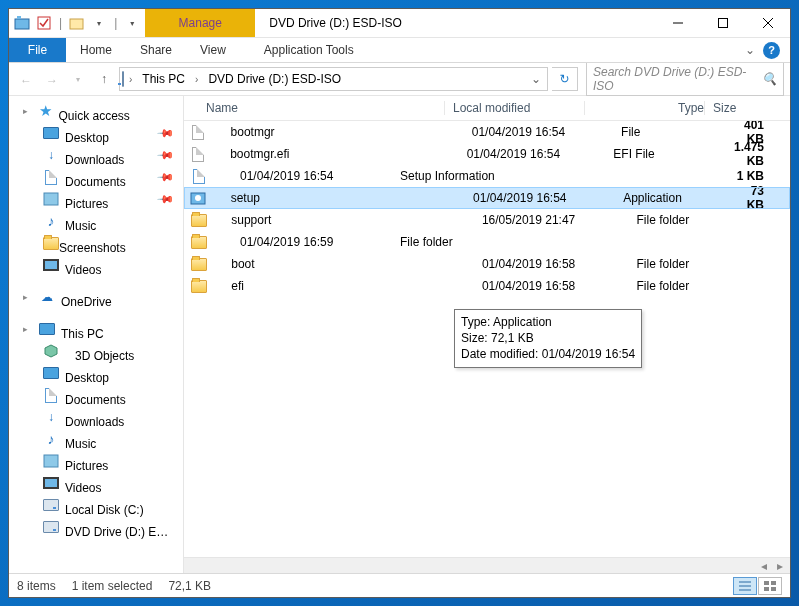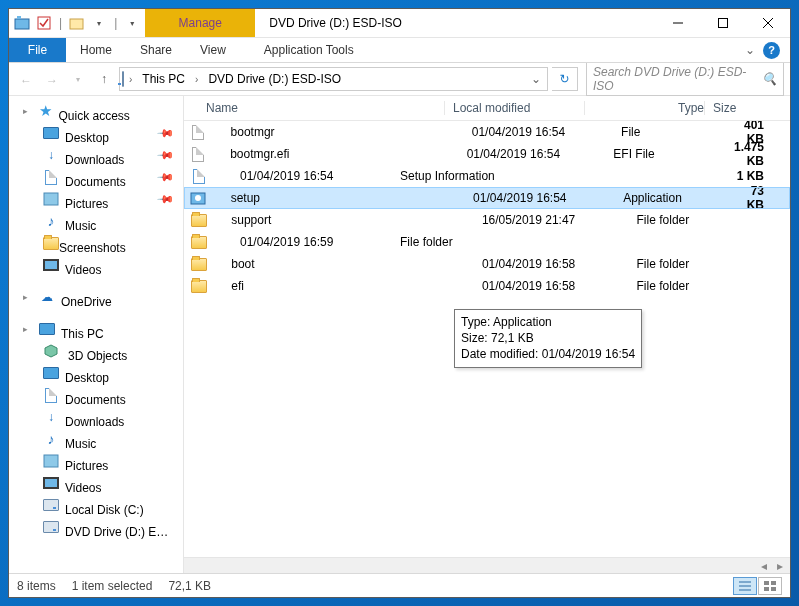--- a/index.html
+++ b/index.html
@@ -264,21 +264,21 @@
       <div class="sb-group">
         <div class="sb-item top">
           <span class="expander">▸</span>
           <span class="sb-ico">
               <span class="monitor-svg"></span>
             </span>
           <span class="sb-label">This PC</span>
         </div>
         <div id="pc-items">
             <div class="sb-item indent">
-              <span style="display:flex;align-items:center;gap:9px;overflow:hidden">
+              <span style="display:flex;align-items:center;gap:16px;overflow:hidden">
                 <span class="sb-ico">
                   <svg width="14" height="14">
                     <polygon points="7,1 13,4 13,10 7,13 1,10 1,4" fill="#7ac6a8" stroke="#3a8a6a"></polygon>
                   </svg>
                 </span>
                 <span class="sb-label">3D Objects</span>
               </span>
             </div>
             <div class="sb-item indent">
               <span style="display:flex;align-items:center;gap:6px;overflow:hidden">

